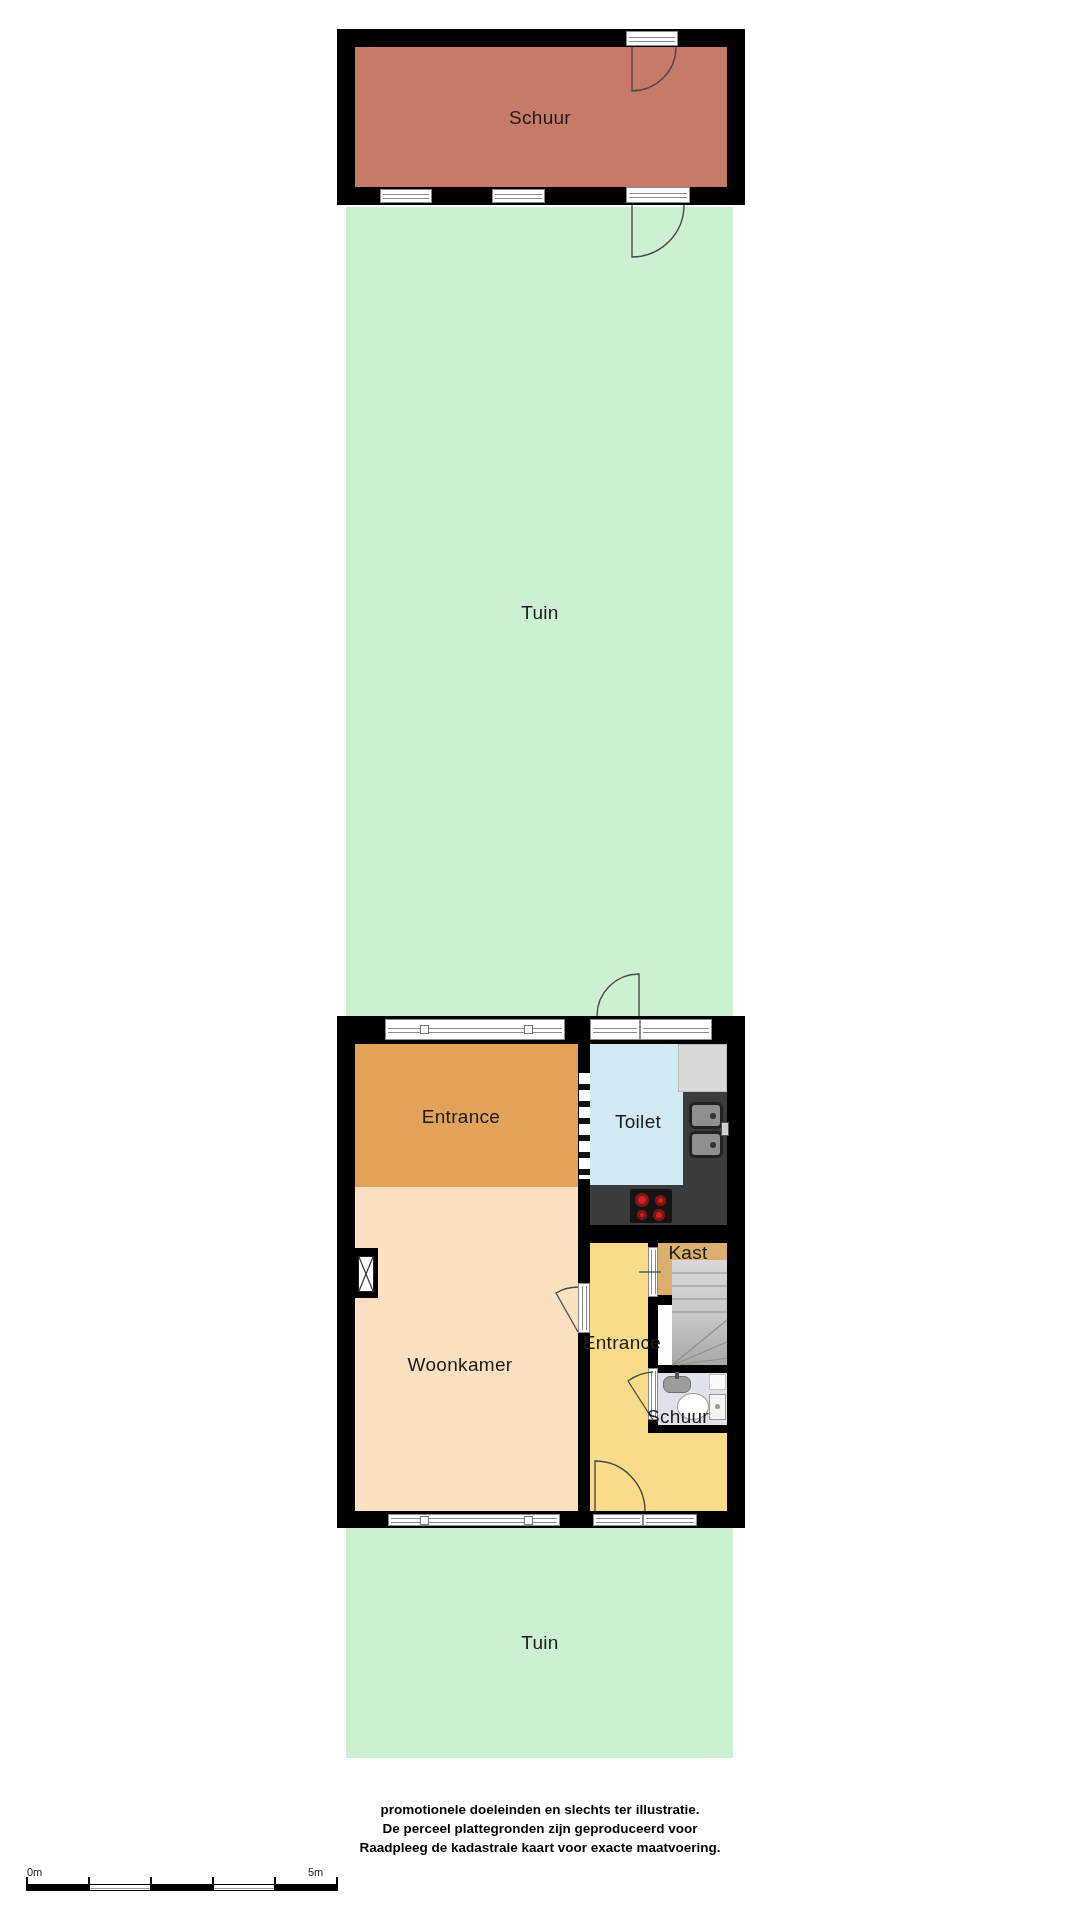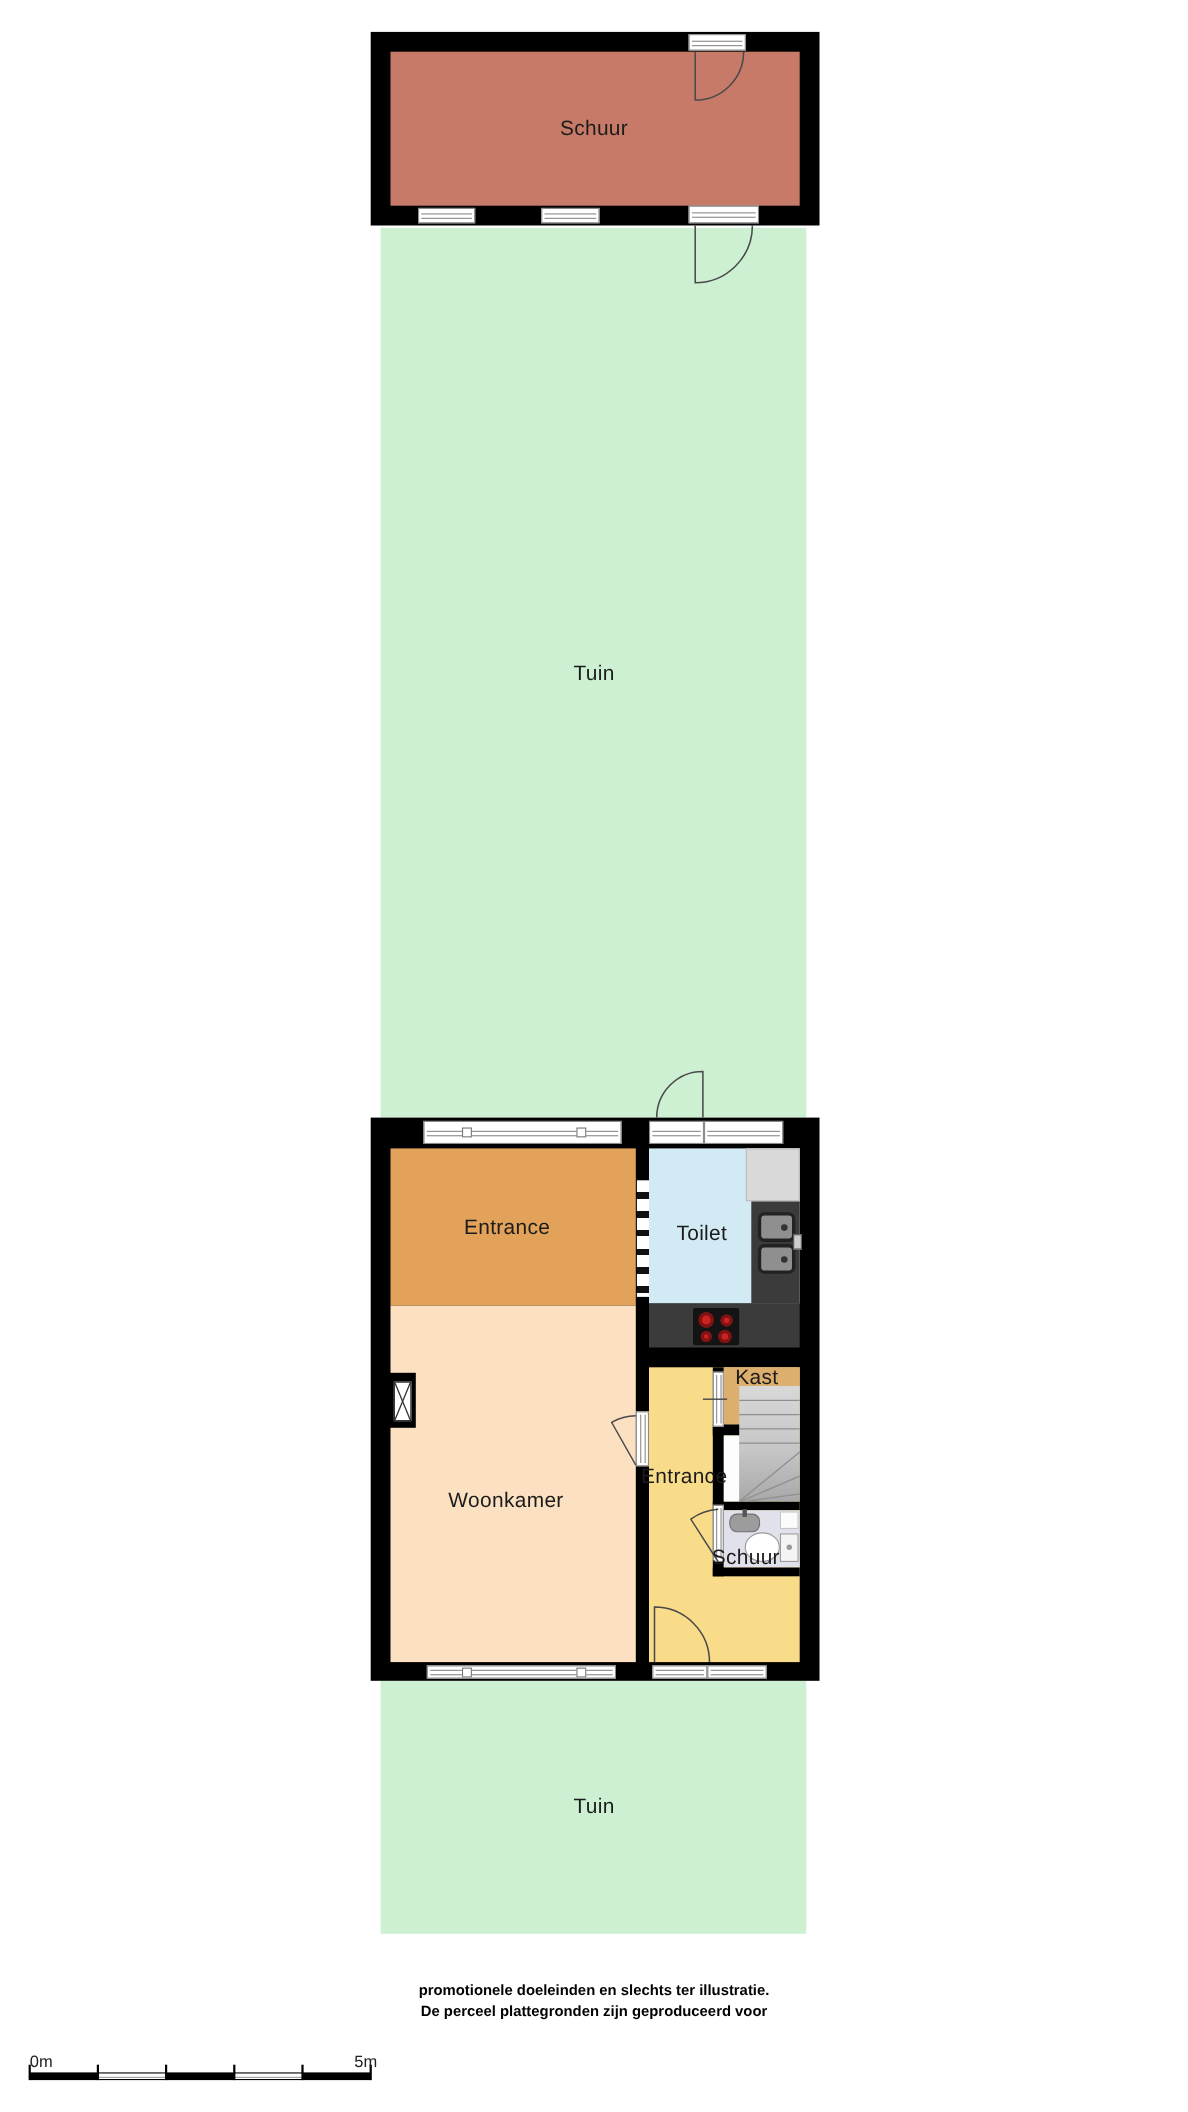--- a/index.html
+++ b/index.html
@@ -28,21 +28,21 @@
   .stairs{position:absolute;background:linear-gradient(180deg,#d8d8d8 0%,#c6c6c6 55%,var(--stairs_dark,#a8a8a8) 100%);z-index:15;}
   .hall{position:absolute;background:#fdfdfd;z-index:15;}
   .tsink{position:absolute;background:#9c9c9c;border:1px solid #6f6f6f;border-radius:7px;box-sizing:border-box;z-index:17;}
   .tsink::after{content:"";position:absolute;top:-5px;left:50%;margin-left:-2px;width:4px;height:7px;background:#555;}
   .bowl{position:absolute;background:#fff;border:1px solid #9a9a9a;border-radius:50%;box-sizing:border-box;z-index:17;}
   .cistern{position:absolute;background:#f4f4f4;border:1px solid #9a9a9a;box-sizing:border-box;z-index:16;}
   .cistern::after{content:"";position:absolute;left:50%;top:50%;width:5px;height:5px;margin:-3px 0 0 -3px;background:#9a9a9a;border-radius:50%;}
   .shelf{position:absolute;background:#fbfbfb;border:1px solid #c4c4c4;box-sizing:border-box;z-index:16;}
   .chimney-box{position:absolute;background:#fff;border:1px solid #222;box-sizing:border-box;z-index:16;}
   #annot{position:absolute;left:0;top:0;z-index:30;pointer-events:none;}
-  .scale-label{position:absolute;font-size:15px;color:#222;z-index:40;}
+  .scale-label{position:absolute;font-size:11px;color:#222;z-index:40;}
   .scale-seg-b{position:absolute;background:#000;z-index:12;}
   .scale-seg-w{position:absolute;background:#fff;border-top:1px solid #000;border-bottom:1px solid #000;box-sizing:border-box;z-index:12;}
   .scale-seg-w::after{content:"";position:absolute;left:0;right:0;top:50%;border-top:1px solid #999;}
   .tick{position:absolute;width:2px;background:#000;z-index:13;}
   #disclaimer{position:absolute;left:0;right:0;top:1800px;text-align:center;font-weight:bold;
               font-size:13.5px;line-height:19px;color:#000;z-index:40;}
 </style>
 </head>
 <body>
 
@@ -141,25 +141,26 @@
   <div class="room-label" style="left:638px;top:1122px;">Toilet</div>
   <div class="room-label" style="left:460px;top:1337px;margin-top:28px;">Woonkamer</div>
   <div class="room-label" style="left:622px;top:1343px;">Entrance</div>
   <div class="room-label" style="left:688px;top:1253px;text-align:right;">Kast</div>
   <div class="room-label" style="left:678px;top:1417px;">Schuur</div>
   <div class="room-label" style="left:540px;top:1643px;">Tuin</div>
 
   <div id="disclaimer">
     <div>promotionele doeleinden en slechts ter illustratie.</div>
     <div>De perceel plattegronden zijn geproduceerd voor</div>
+    <div>Raadpleeg de kadastrale kaart voor exacte maatvoering.</div>
   </div>
 
   <div>
     <div class="scale-label" style="left:27px;top:1866px;">0m</div>
-    <div class="scale-label" style="left:322px;top:1866px;">5m</div>
+    <div class="scale-label" style="left:308px;top:1866px;">5m</div>
     <div class="scale-seg-b" style="left:27px;top:1884px;width:62px;height:7px;"></div>
     <div class="scale-seg-w" style="left:89px;top:1884px;width:62px;height:7px;"></div>
     <div class="scale-seg-b" style="left:151px;top:1884px;width:62px;height:7px;"></div>
     <div class="scale-seg-w" style="left:213px;top:1884px;width:62px;height:7px;"></div>
     <div class="scale-seg-b" style="left:275px;top:1884px;width:62px;height:7px;"></div>
     <div class="tick" style="left:26px;top:1877px;height:14px;"></div>
     <div class="tick" style="left:88px;top:1877px;height:14px;"></div>
     <div class="tick" style="left:150px;top:1877px;height:14px;"></div>
     <div class="tick" style="left:212px;top:1877px;height:14px;"></div>
     <div class="tick" style="left:274px;top:1877px;height:14px;"></div>

